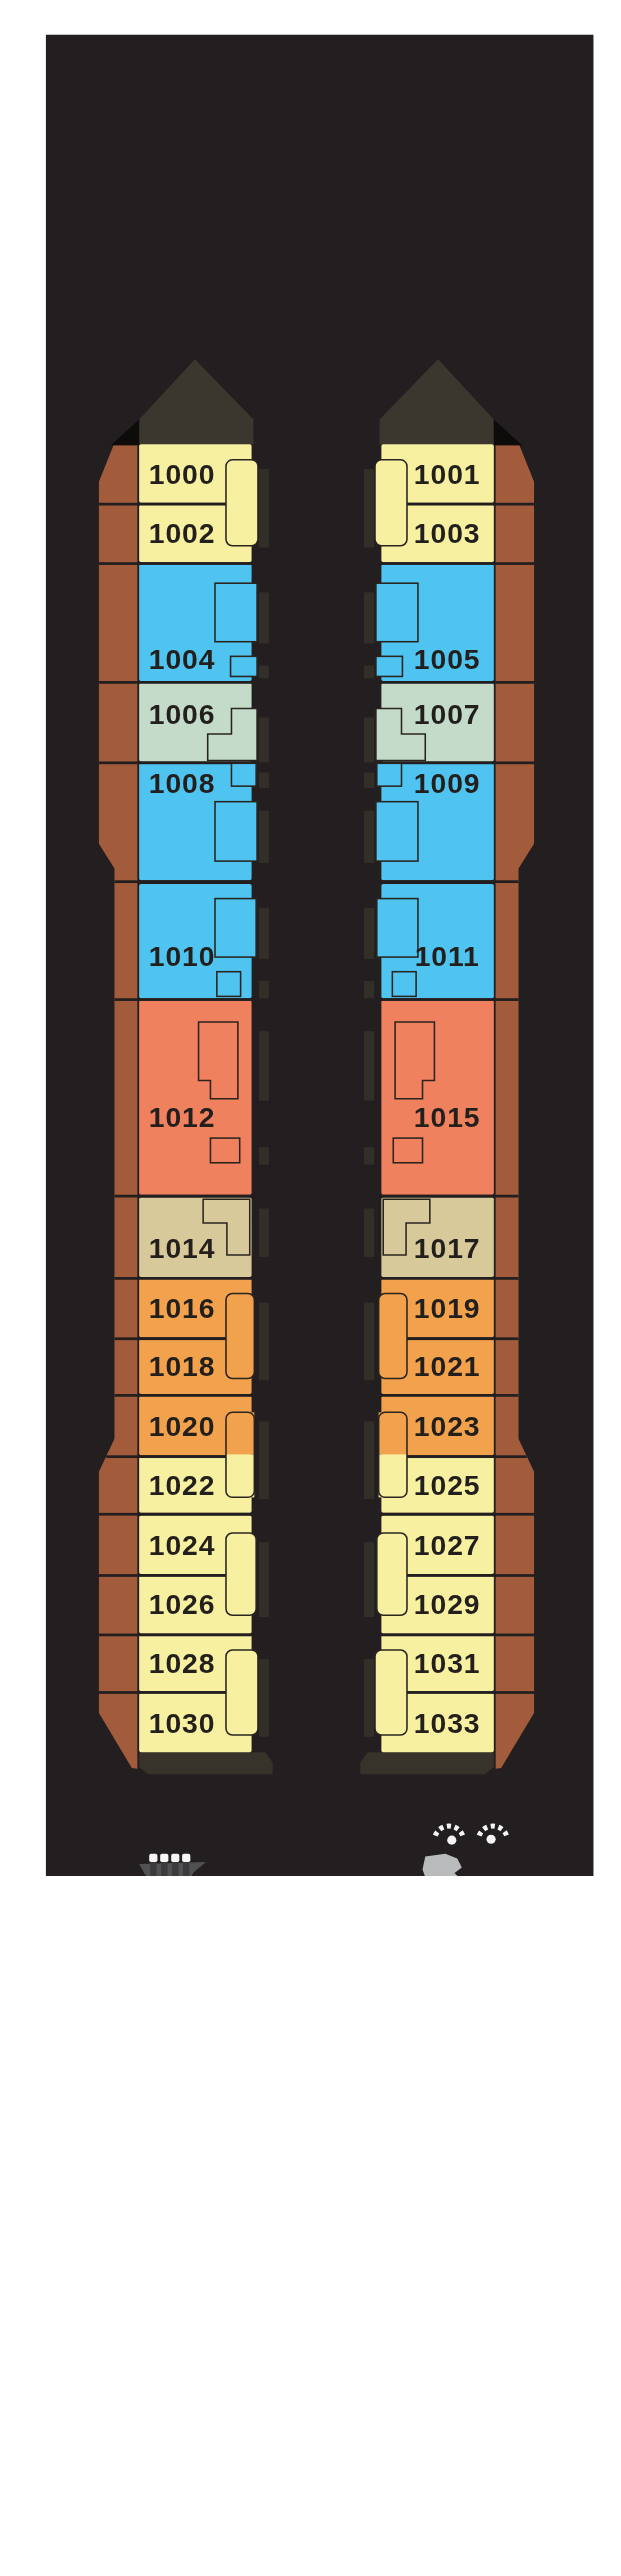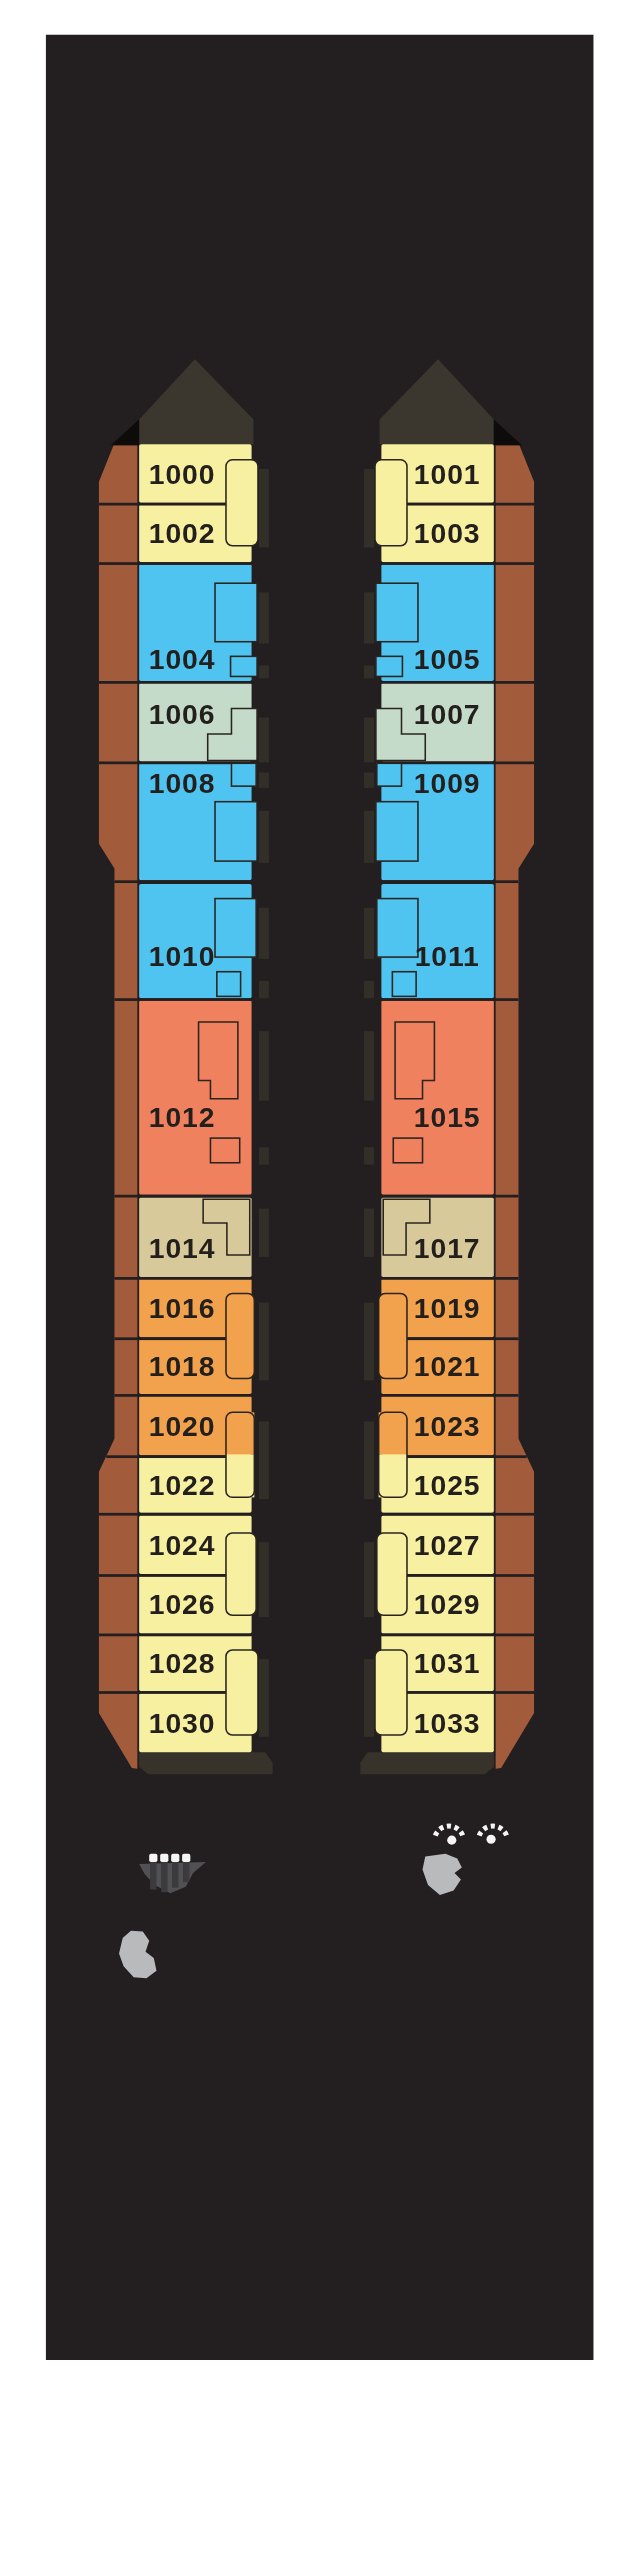--- a/index.html
+++ b/index.html
@@ -1,17 +1,17 @@
 <!DOCTYPE html>
 <html style="font-size:14.6px"><head>
 <meta charset="utf-8">
 <title>Deck Plan</title>
 <style>
   html,body{margin:0;padding:0;background:#FFFFFF;}
-  #stage{position:relative;width:622px;height:2360px;background:#FFFFFF;overflow:hidden;}
+  #stage{position:relative;width:622px;height:1876px;background:#FFFFFF;overflow:hidden;}
   #plan{position:absolute;left:0;top:0;}
   text.cab{
     font-family:"Liberation Sans","DejaVu Sans",sans-serif;
     font-weight:700;font-size:31px;letter-spacing:1px;
     text-anchor:middle;dominant-baseline:central;
   }
 </style>
 </head>
 <body>
 

